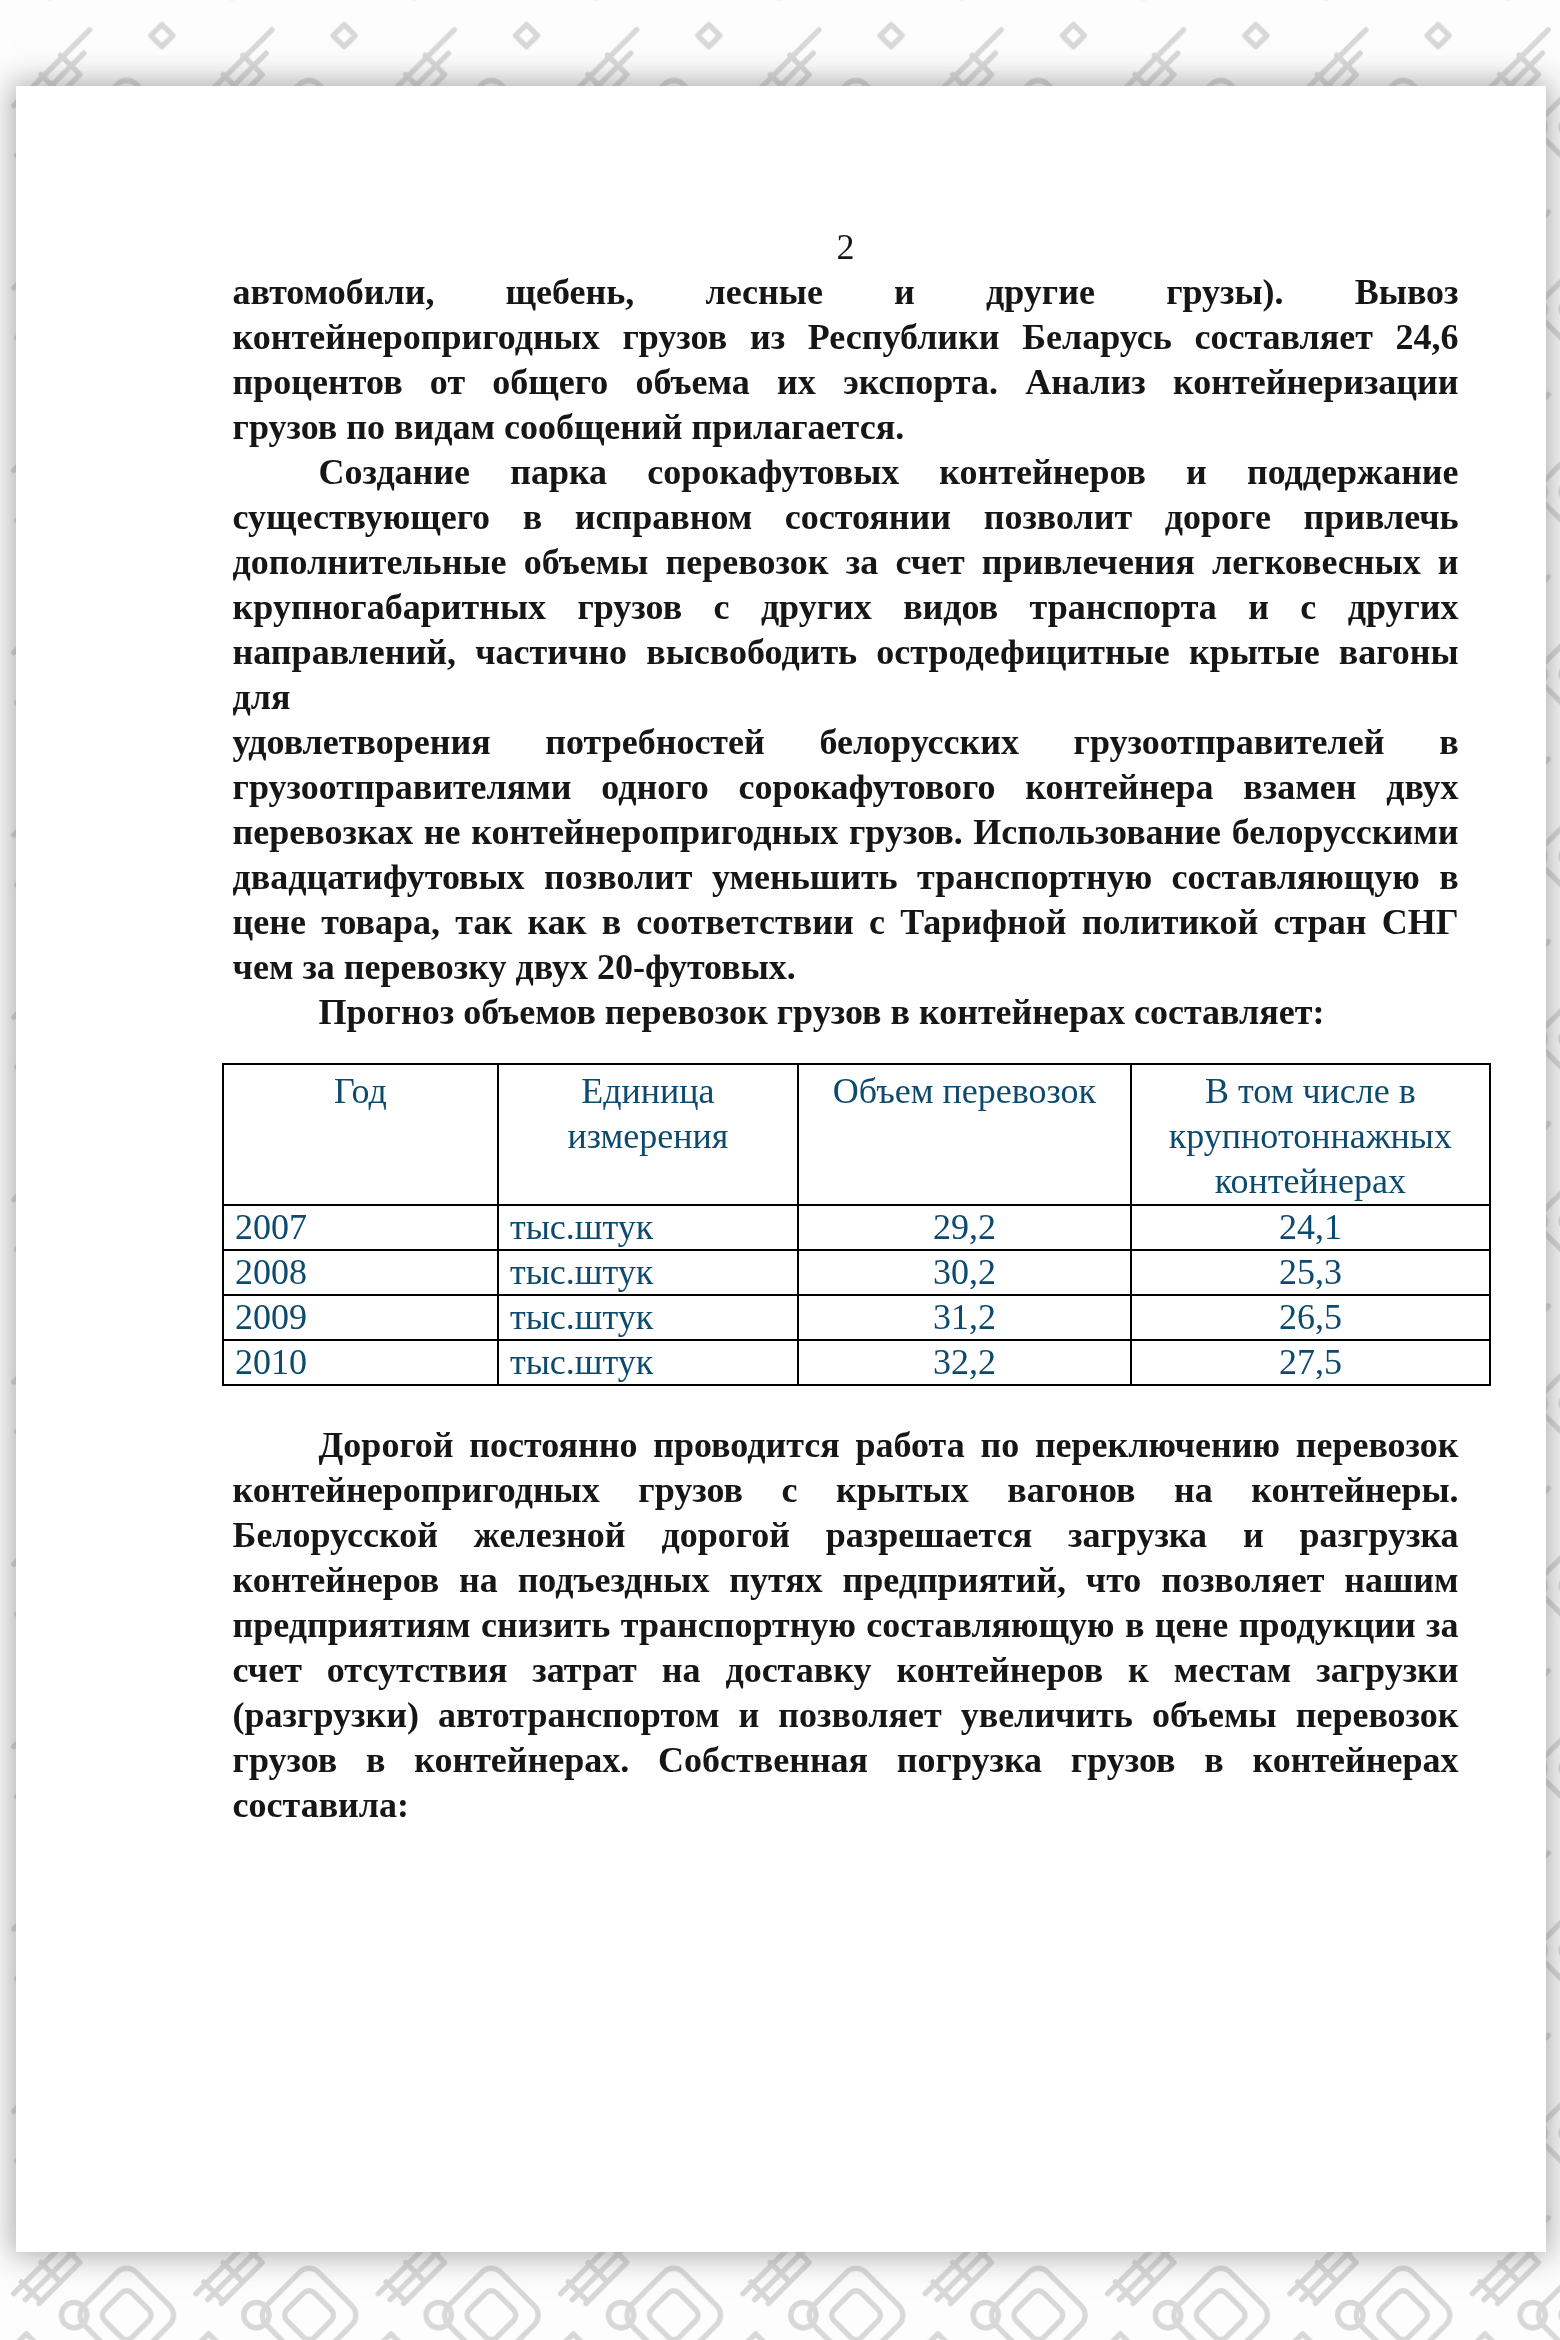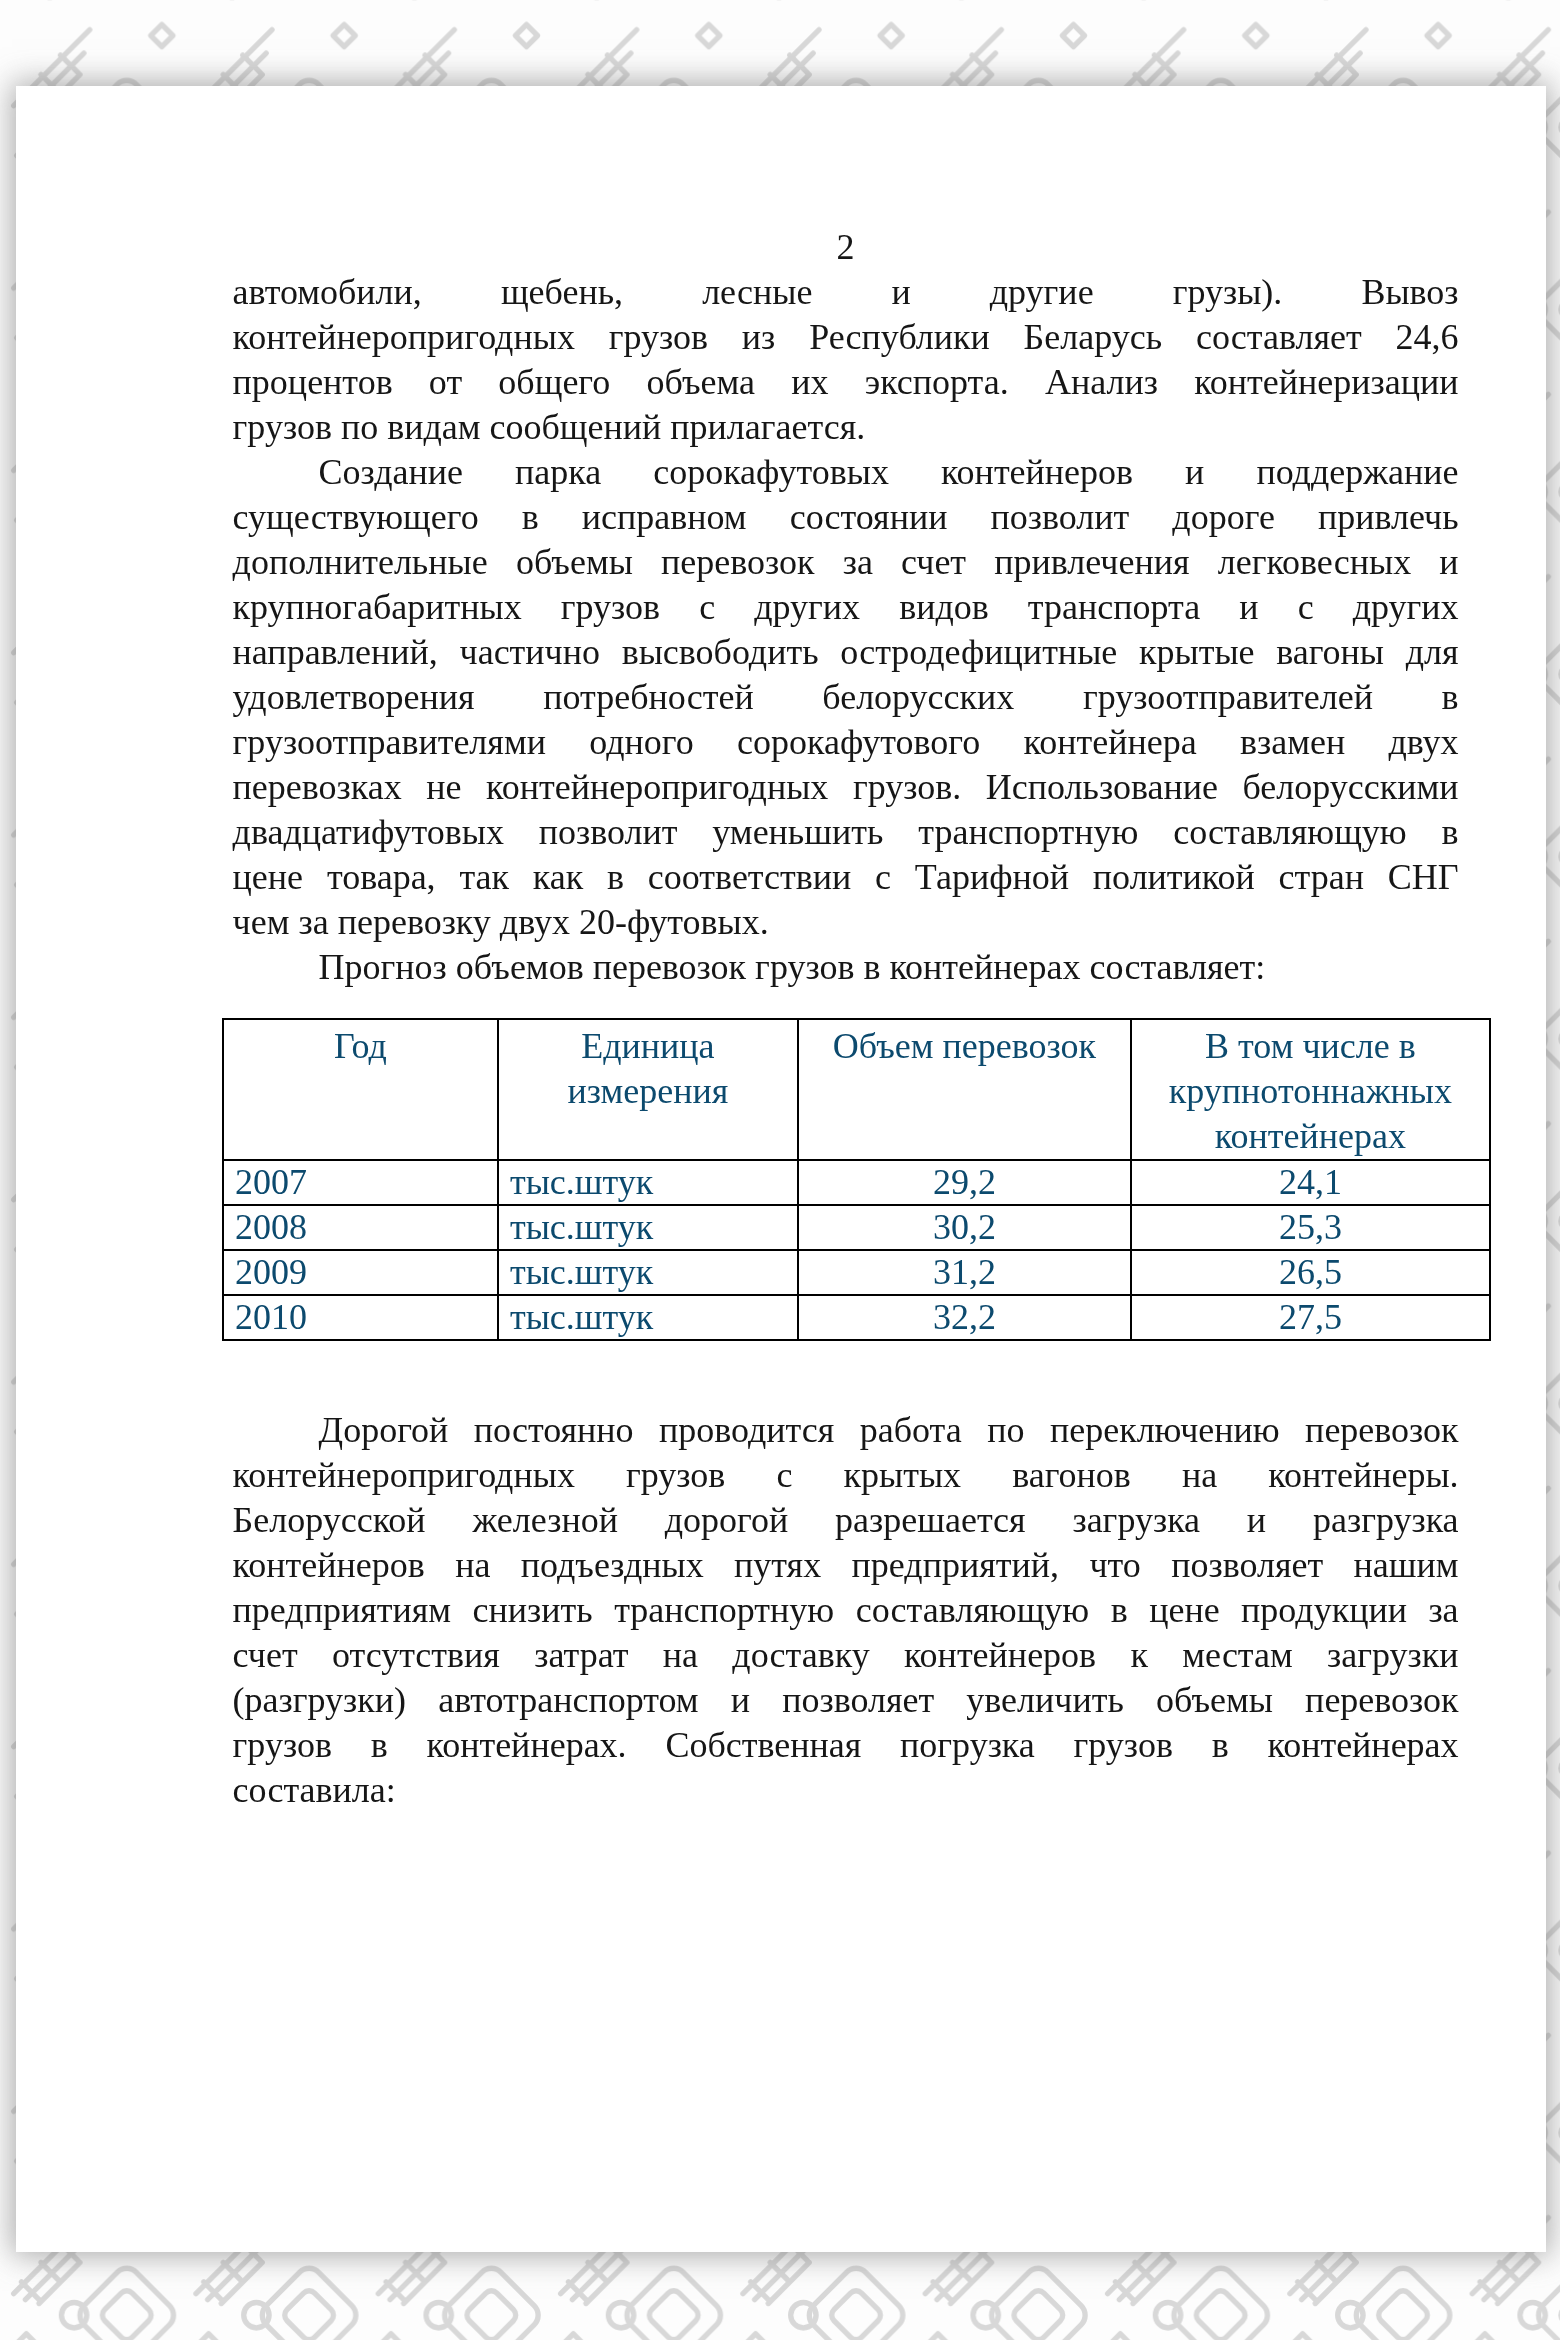--- a/index.html
+++ b/index.html
@@ -15,38 +15,38 @@
     box-shadow:0 0 29px 3.9px rgba(105,105,105,.55);
   }
   .content {
     position:absolute; left:217px; top:0; width:1226px;
     color:#161616; font-size:36px;
   }
   .pageno { margin-top:139px; line-height:45px; text-align:center; }
   .para { margin:0; }
   .line {
     line-height:45px; white-space:normal;
-    text-align:justify; text-align-last:justify;
+    text-align:justify; text-align-last:justify;font-weight:bold;
   }
   .line.left { text-align:left; text-align-last:left; }
   .line.indent { text-indent:86px; }
   table.forecast {
     border-collapse:collapse; table-layout:fixed;
     width:1267px; margin-left:-10.7px; margin-top:28px;
     font-size:36px; color:#0c4a6e;
   }
   table.forecast th, table.forecast td { border:2px solid #000; }
   table.forecast thead th {
     height:132px; vertical-align:top; padding:3.9px 17.6px 0 17.6px;
     font-weight:normal; text-align:center; line-height:45px;
   }
   table.forecast td { height:42px; line-height:43px; vertical-align:middle; padding:0; }
   table.forecast td.c0, table.forecast td.c1 { text-align:left; padding-left:11px; }
   table.forecast td.c2, table.forecast td.c3 { text-align:center; }
-  .after-table { margin-top:67px; }
+  .after-table { margin-top:37px; }
 </style>
 </head>
 <body>
 
 <svg class="bg" width="1560" height="2341" aria-hidden="true" viewBox="0 0 1600 2400">
   <defs>
     <pattern id="orn" width="187" height="187" patternUnits="userSpaceOnUse">
       <g stroke="#d8d8d8" stroke-width="5.5" fill="none" stroke-linecap="round" stroke-linejoin="round">
 
         <path d="M14 108 L92 30"></path>

